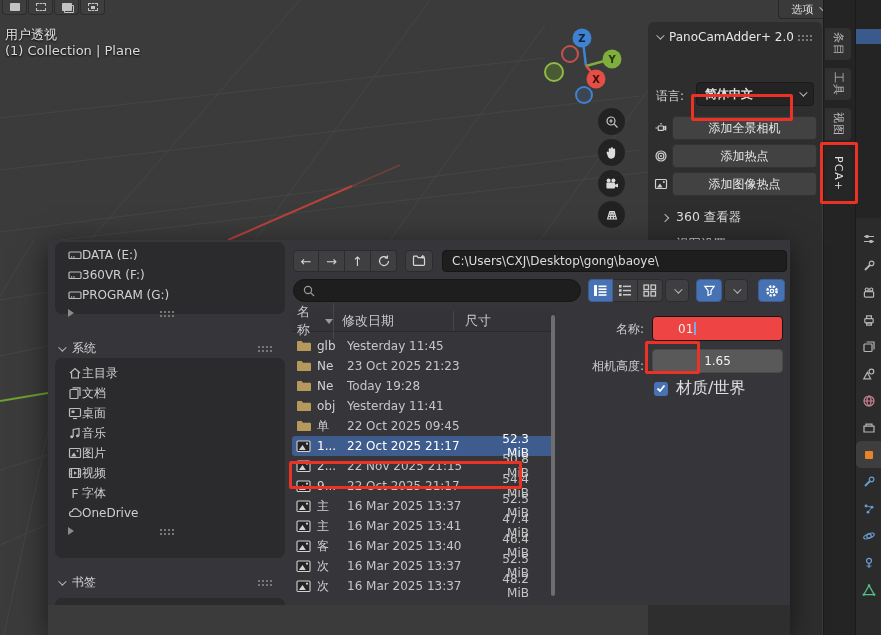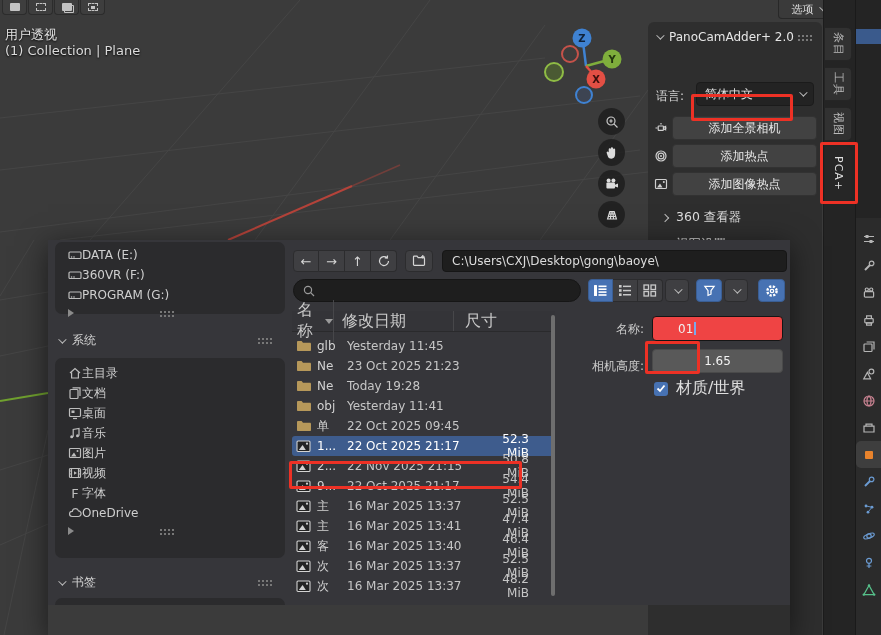--- a/index.html
+++ b/index.html
@@ -33,21 +33,21 @@
   .vp-tools{left:598px;top:108px;display:flex;flex-direction:column;gap:4px;}
   .vp-tools .vbtn{width:27px;height:27px;border-radius:50%;background:rgba(30,30,30,.85);display:flex;align-items:center;justify-content:center;}
 
   
   .npanel{left:648px;top:22px;width:174px;height:613px;background:#2e2e2e;border-radius:6px 6px 0 0;z-index:2;}
   .np-head{position:absolute;left:8px;top:8px;display:flex;align-items:center;gap:7px;color:#e6e6e6;font-size:12px;}
   .grip{width:15px;height:7px;background-image:radial-gradient(#787878 1px,transparent 1.1px);background-size:4px 4px;}
   .np-grip{position:absolute;right:10px;top:12px;}
   .lang-label{position:absolute;left:8px;top:66px;font-size:12px;color:#d8d8d8;}
   .lang-dd{position:absolute;left:48px;top:60px;width:118px;height:24px;background:#232323;border:1px solid #1b1b1b;border-radius:4px;
-    color:#e2e2e2;font-size:12px;display:flex;align-items:center;padding:0 8px;justify-content:space-between;}
+    color:#e2e2e2;font-size:12px;display:flex;align-items:center;padding:0 8px;justify-content:space-between;font-weight:bold;}
   .np-actions{position:absolute;left:0;top:92px;width:174px;}
   .np-row{position:relative;height:28px;}
   .np-row .aicon{position:absolute;left:4px;top:5px;width:18px;height:18px;display:flex;align-items:center;justify-content:center;}
   .np-row .abtn{position:absolute;left:24px;top:2px;width:145px;height:24px;background:#424242;border:1px solid #323232;
     border-radius:4px;color:#e9e9e9;font-size:12px;display:flex;align-items:center;justify-content:center;}
   .np-sections{position:absolute;left:0;top:182px;width:174px;}
   .np-sec{height:27px;display:flex;align-items:center;gap:8px;padding-left:14px;color:#dcdcdc;font-size:12.5px;}
 
   
   .tabstrip{left:823px;top:0;width:32px;height:635px;background:#242424;border-left:1px solid #1c1c1c;z-index:2;}
@@ -96,21 +96,21 @@
   .vmb{width:25px;height:23px;background:#3f3f42;border:1px solid #2c2c2e;border-left-width:0;display:flex;align-items:center;justify-content:center;}
   .vmb:first-child{border-radius:4px 0 0 4px;border-left-width:1px;}
   .vmb:last-child{border-radius:0 4px 4px 0;}
   .vmb.blue{background:#4772b3;border-color:#3a5e94;}
   .sbtn{position:absolute;top:39px;height:23px;background:#3f3f42;border:1px solid #2c2c2e;border-radius:4px;
     display:flex;align-items:center;justify-content:center;}
   .sbtn.blue{background:#4772b3;border-color:#3a5e94;}
 
   
   .listhead{position:absolute;left:244px;top:71px;width:263px;height:21px;background:#343438;border-bottom:1px solid #2a2a2c;
-    display:flex;align-items:center;color:#c9c9c9;font-size:16px;}
+    display:flex;align-items:center;color:#c9c9c9;font-size:13px;}
   .lh-name{padding-left:5px;width:42px;display:flex;align-items:center;gap:4px;border-right:1px solid #47474a;}
   .lh-date{padding-left:8px;width:120px;border-right:1px solid #47474a;height:100%;display:flex;align-items:center;}
   .lh-size{padding-left:11px;}
   .sort-tri{width:0;height:0;border-top:5px solid #9a9a9a;border-left:4px solid transparent;border-right:4px solid transparent;}
   .rows{position:absolute;left:244px;top:96px;width:263px;}
   .frow{height:20px;display:flex;align-items:center;font-size:12px;color:#d2d2d2;border-radius:3px;}
   .frow .fic{width:17px;margin-left:4px;display:flex;}
   .frow .fname{width:31px;padding-left:4px;white-space:nowrap;overflow:hidden;}
   .frow .fdate{flex:1;padding-left:3px;color:#c6c6c6;}
   .frow .fsize{width:58px;text-align:right;padding-right:26px;color:#c6c6c6;}
@@ -424,21 +424,21 @@
               </span>
               <span>PROGRAM (G:)</span>
   </div>
           </div>
         <div class="expand-row">
           <span class="tri-right"></span>
           <span class="grip"></span>
         </div>
       </div>
 
-      <div class="sec-head" style="top:92px;">
+      <div class="sec-head" style="top:100px;">
         <span class="chev chev-down"></span>
         <span>系统</span>
         <span class="grip"></span>
       </div>
       <div class="sbox" style="top:118px;height:200px;">
         <div id="sysitems" style="padding-top:5px;">
             <div class="srow">
     <span>
                 <svg width="14" height="14" viewBox="0 0 14 14" fill="none" stroke="#bdbdbd" stroke-width="1.2">
                   <path d="M2 7 L7 2.5 L12 7"></path>

